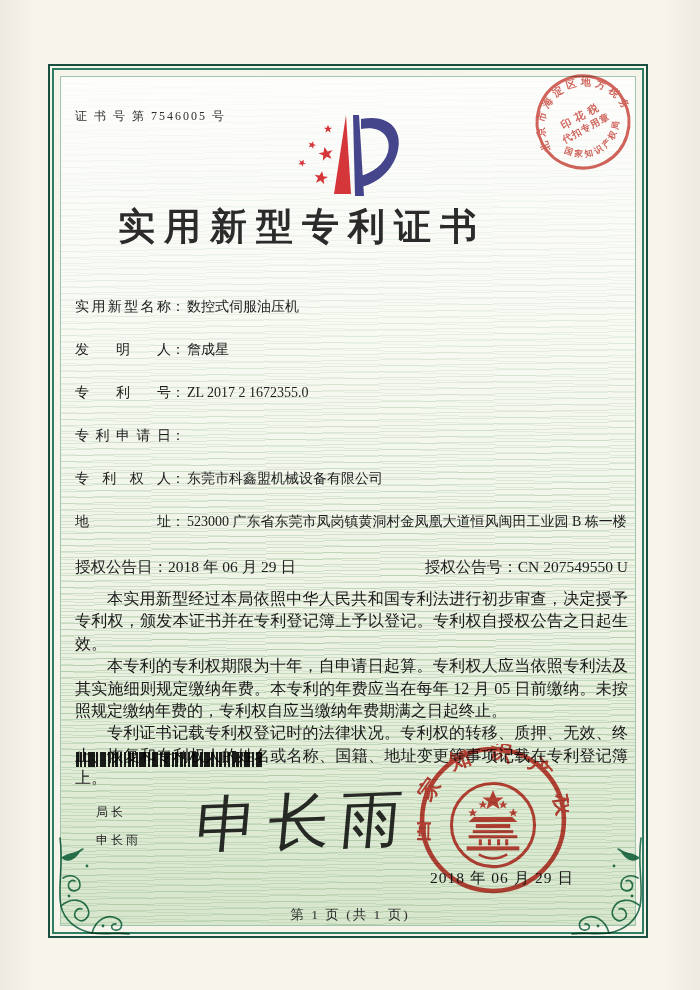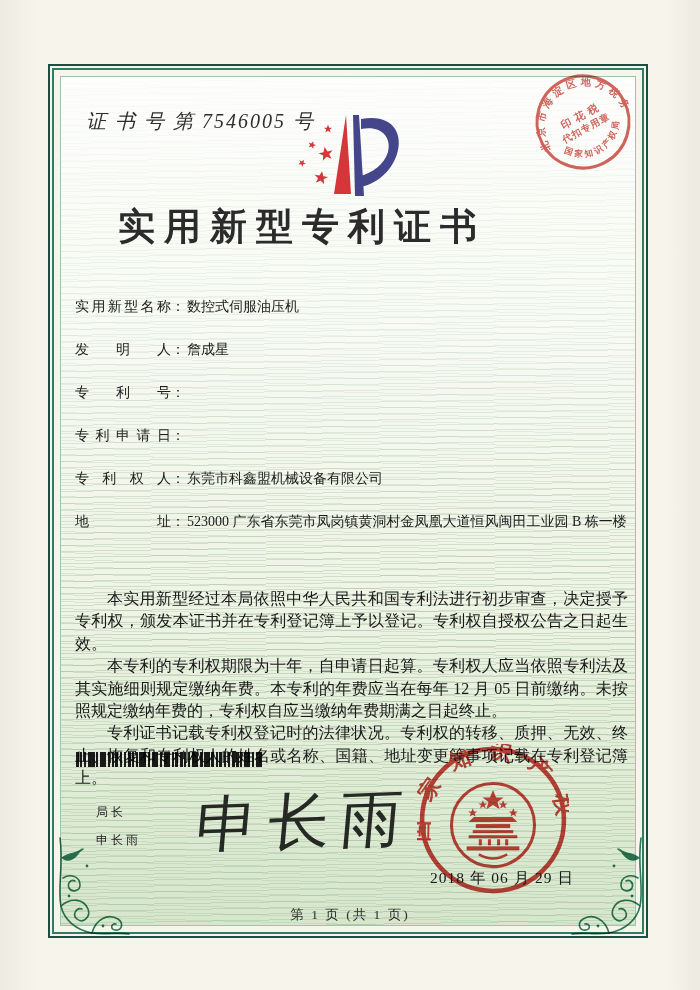--- a/index.html
+++ b/index.html
@@ -13,21 +13,21 @@
   .f2{position:absolute;inset:2px;border:2px solid #2f7d62;}
   .f3{position:absolute;inset:6px;border:1px solid #9fc5ae;
     background:
       linear-gradient(180deg,rgba(255,255,255,.92) 0%,rgba(255,255,255,.6) 28%,rgba(255,255,255,.2) 52%,rgba(255,255,255,0) 72%),
       linear-gradient(0deg,rgba(176,208,166,.38) 0%,rgba(176,208,166,0) 38%),
       repeating-linear-gradient(179deg,rgba(104,158,102,.30) 0 1px,rgba(255,255,255,0) 1px 6px),
       repeating-linear-gradient(181.5deg,rgba(104,158,102,.22) 0 1px,rgba(255,255,255,0) 1px 7px),
       #eef3e4;
   }
   
-  .certno{position:absolute;left:86px;top:108px;font-size:20px;letter-spacing:2px;color:#2e2e2e;font-style:italic;}
+  .certno{position:absolute;left:75px;top:108px;font-size:12px;letter-spacing:2px;color:#2e2e2e;}
   .logo{position:absolute;left:283px;top:110px;}
   .title{position:absolute;left:0;top:202px;width:604px;text-align:center;
     font-size:37px;font-weight:600;letter-spacing:9px;color:#2b2b2b;}
   .fields{position:absolute;left:75px;top:296px;width:553px;}
   .row{display:flex;font-size:14px;line-height:22px;margin-bottom:21px;color:#1c1c1c;}
   .flabel{width:96px;text-align:justify;text-align-last:justify;flex:none;}
   .colon{flex:none;width:16px;}
   .fvalue{flex:1;}
   .grantrow{position:absolute;left:75px;top:557px;width:553px;display:flex;font-size:15.5px;color:#1c1c1c;}
   .grantrow .pair{white-space:nowrap;}
@@ -125,37 +125,42 @@
         <span class="fvalue">数控式伺服油压机</span>
     </div>
     <div class="row">
       <span class="flabel">发明人</span>
         <span class="colon">：</span>
         <span class="fvalue">詹成星</span>
     </div>
     <div class="row">
       <span class="flabel">专利号</span>
         <span class="colon">：</span>
+        <span class="fvalue">ZL 2017 2 1672355.0</span>
     </div>
     <div class="row">
       <span class="flabel">专利申请日</span>
         <span class="colon">：</span>
     </div>
     <div class="row">
       <span class="flabel">专利权人</span>
         <span class="colon">：</span>
         <span class="fvalue">东莞市科鑫盟机械设备有限公司</span>
     </div>
     <div class="row">
       <span class="flabel">地址</span>
         <span class="colon">：</span>
         <span class="fvalue">523000 广东省东莞市凤岗镇黄洞村金凤凰大道恒风闽田工业园 B 栋一楼</span>
     </div>
   </div>
 
+  <div class="grantrow">
+    <span class="pair"><span>授权公告日：</span><span>2018 年 06 月 29 日</span></span>
+    <span class="pair right"><span>授权公告号：</span><span>CN 207549550 U</span></span>
+  </div>
 
   <div class="paras">
     <p>本实用新型经过本局依照中华人民共和国专利法进行初步审查，决定授予专利权，颁发本证书并在专利登记簿上予以登记。专利权自授权公告之日起生效。</p>
     <p>本专利的专利权期限为十年，自申请日起算。专利权人应当依照专利法及其实施细则规定缴纳年费。本专利的年费应当在每年 12 月 05 日前缴纳。未按照规定缴纳年费的，专利权自应当缴纳年费期满之日起终止。</p>
     <p>专利证书记载专利权登记时的法律状况。专利权的转移、质押、无效、终止、恢复和专利权人的姓名或名称、国籍、地址变更等事项记载在专利登记簿上。</p>
   </div>
 
   <div class="barcode"></div>
 
   <div class="director">

